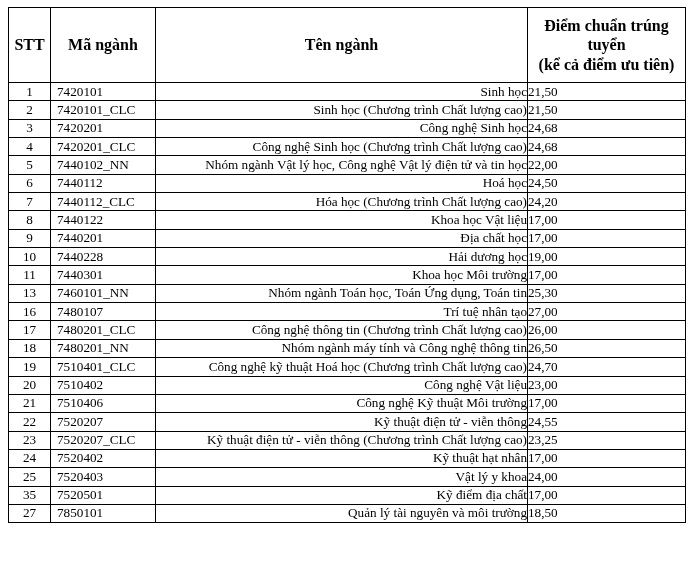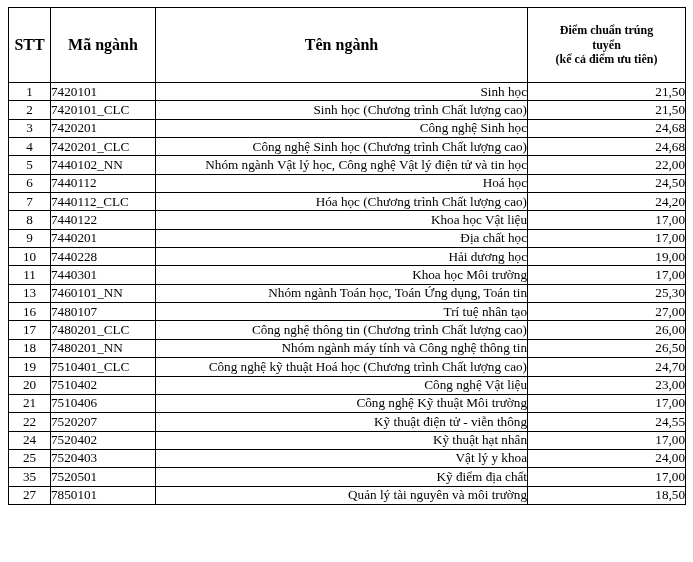--- a/index.html
+++ b/index.html
@@ -40,42 +40,43 @@
   col.c-score { width: 158px; }
 
   thead th {
     font-weight: bold;
     text-align: center;
     font-size: 16px;
     height: 74px;
     padding: 2px 3px;
   }
   thead th.th-score {
-    font-size: 12px;
+    font-size: 16px;
     line-height: 1.22;
   }
   thead th .score-head-line { display: block; }
 
   tbody td {
     height: 17.35px;
     font-size: 13.2px;
   }
   tbody td.td-stt {
     text-align: center;
   }
   tbody td.td-code {
     text-align: left;
+    padding-left: 6px;
     white-space: pre;
   }
   tbody td.td-name {
     text-align: right;
     padding-left: 5px;
   }
   tbody td.td-score {
-    text-align: right;
+    text-align: left;
     font-family: Liberation Serif, serif;
   }
 </style>
 </head>
 <body>
 
 <div id="score-table-wrap">
   <table class="score-table">
     <colgroup>
       <col class="c-stt">
@@ -204,20 +205,26 @@
           <td class="td-name">Công nghệ Kỹ thuật Môi trường</td>
           <td class="td-score">17,00</td>
         </tr>
         <tr>
           <td class="td-stt">22</td>
           <td class="td-code">7520207</td>
           <td class="td-name">Kỹ thuật điện tử - viễn thông</td>
           <td class="td-score">24,55</td>
         </tr>
         <tr>
+          <td class="td-stt">23</td>
+          <td class="td-code">7520207_CLC</td>
+          <td class="td-name">Kỹ thuật điện tử - viễn thông (Chương trình Chất lượng cao)</td>
+          <td class="td-score">23,25</td>
+        </tr>
+        <tr>
           <td class="td-stt">24</td>
           <td class="td-code">7520402</td>
           <td class="td-name">Kỹ thuật hạt nhân</td>
           <td class="td-score">17,00</td>
         </tr>
         <tr>
           <td class="td-stt">25</td>
           <td class="td-code">7520403</td>
           <td class="td-name">Vật lý y khoa</td>
           <td class="td-score">24,00</td>

